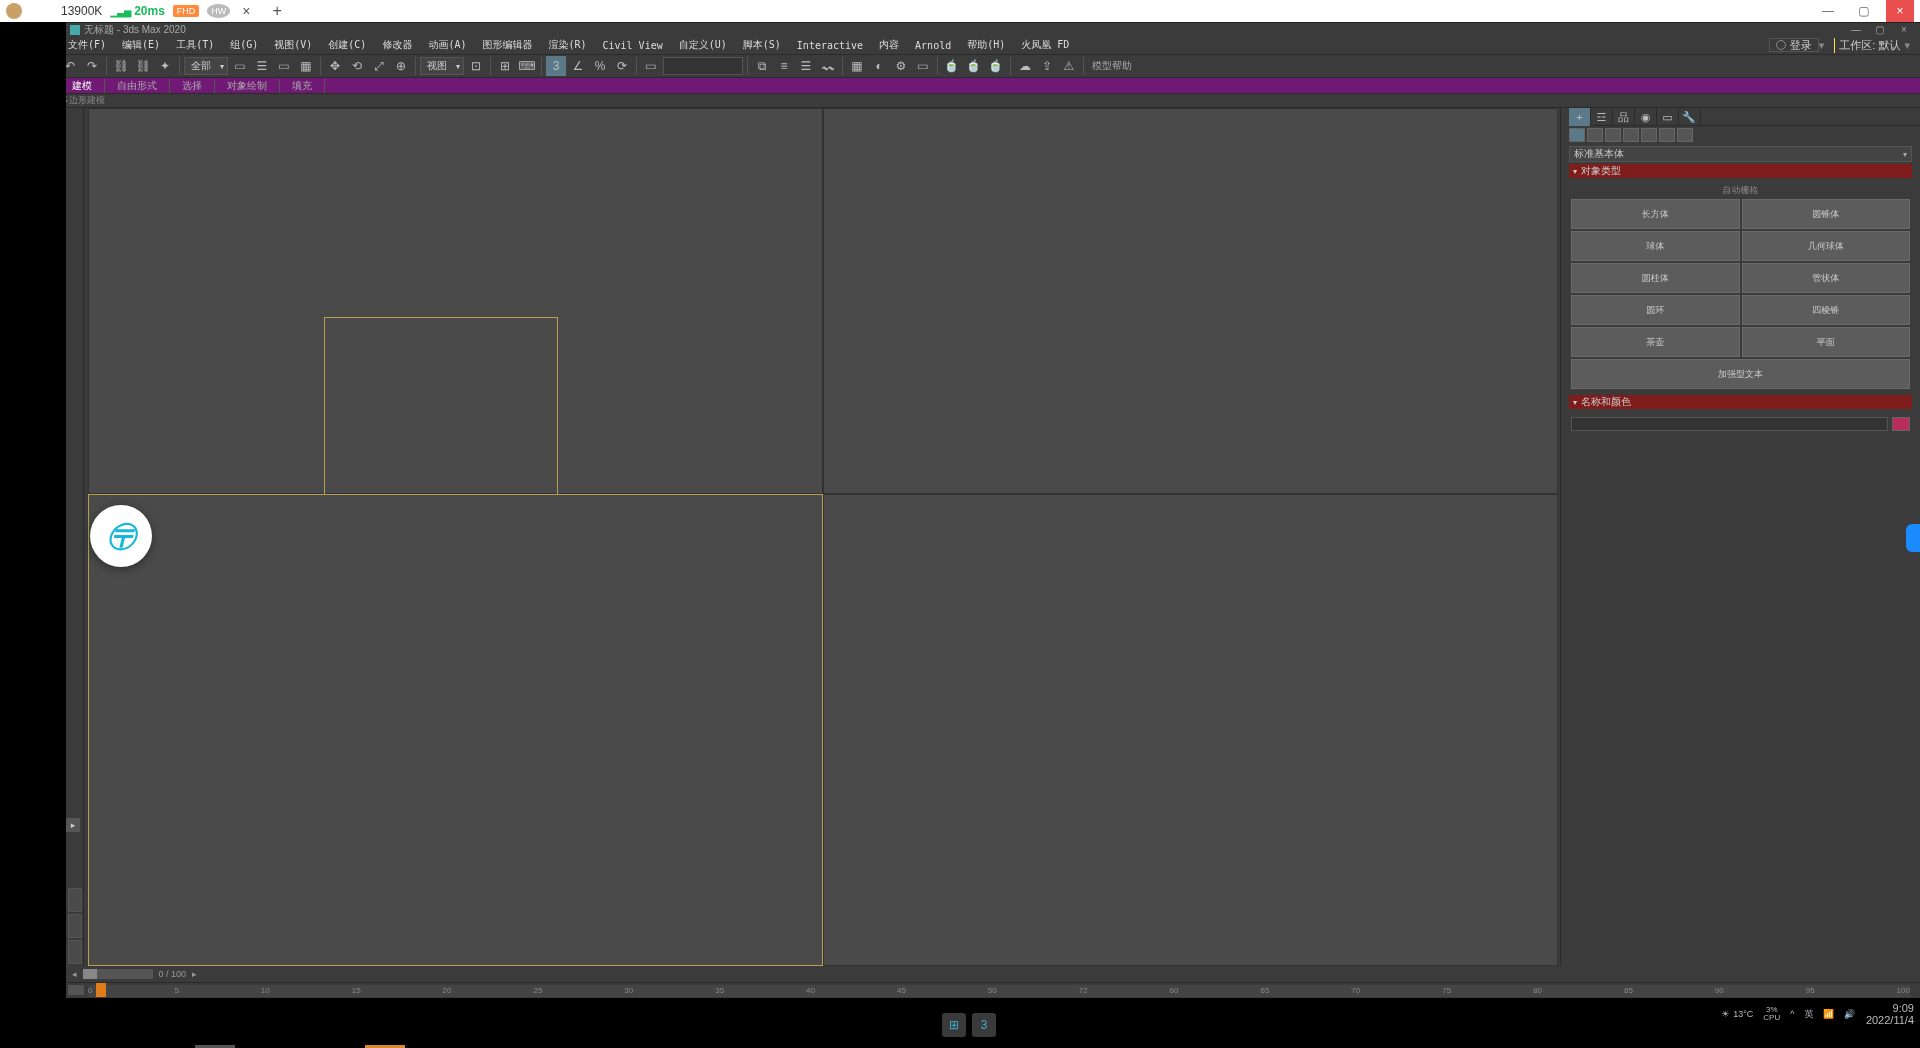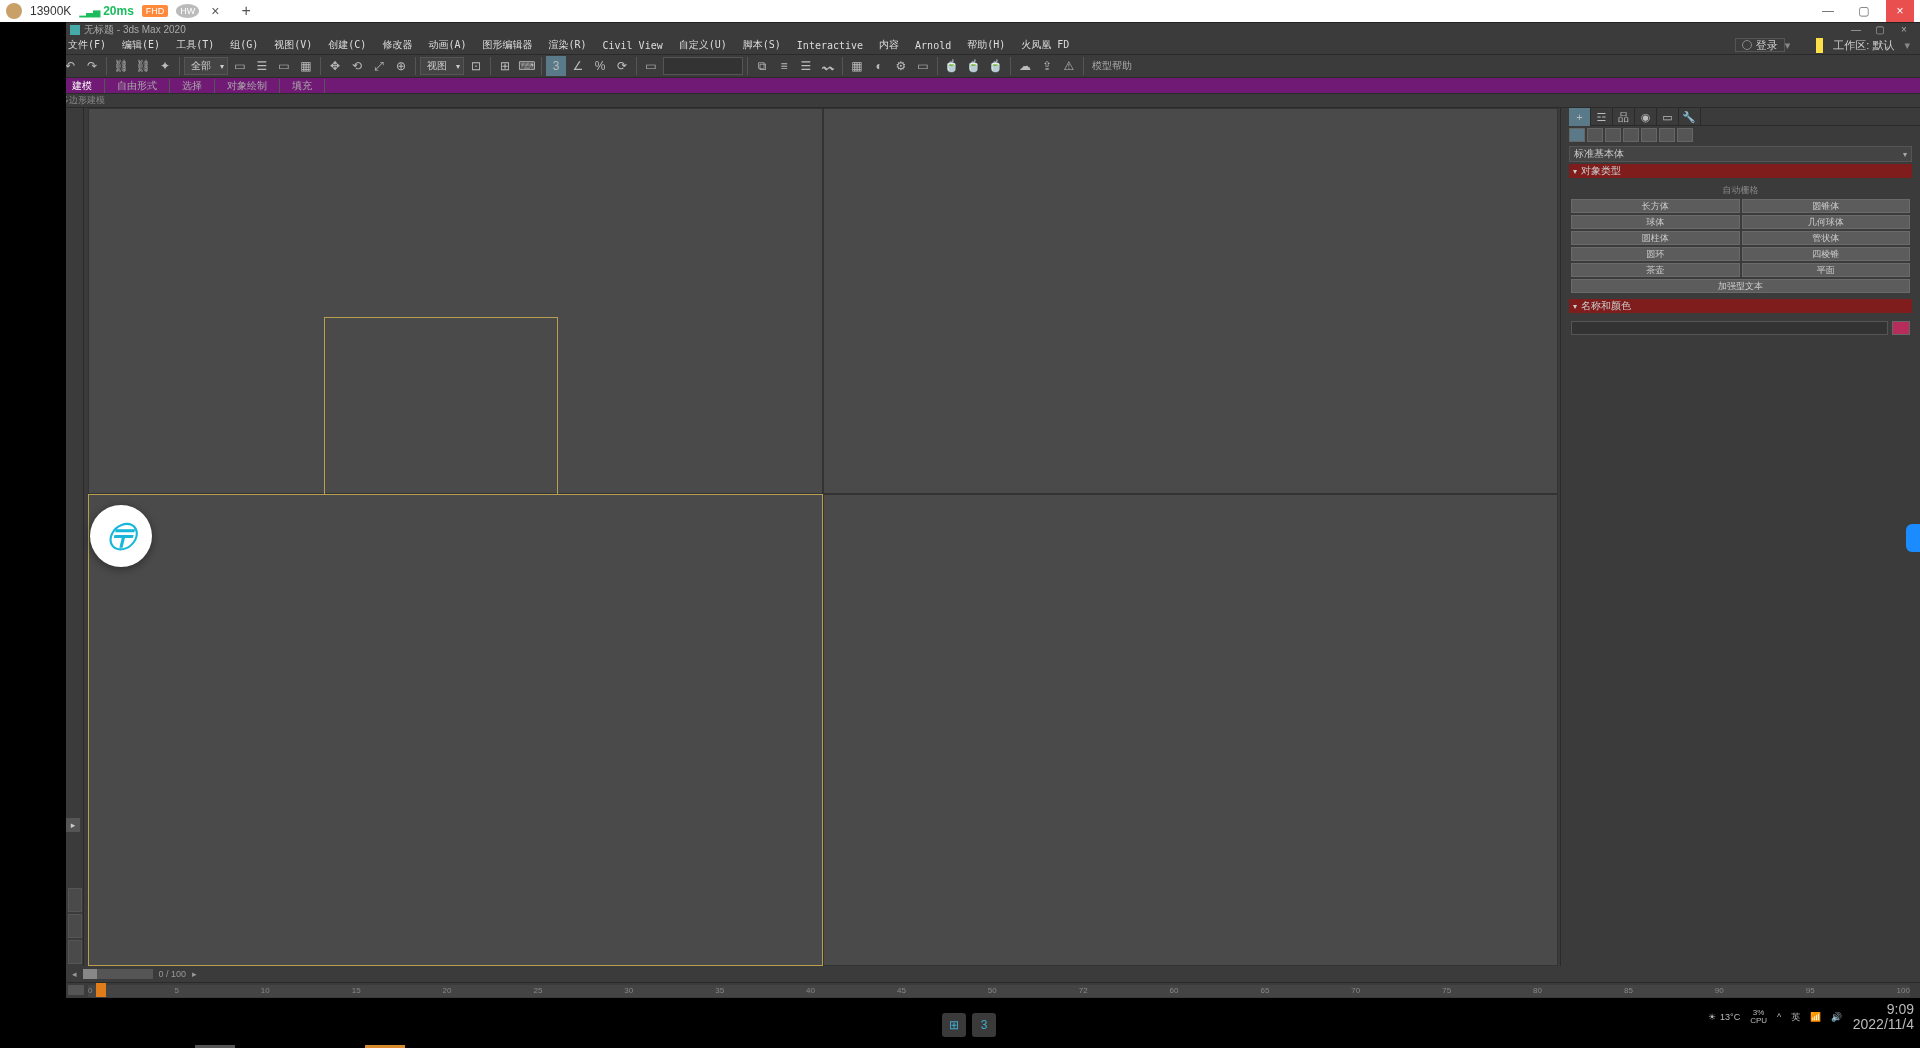--- a/index.html
+++ b/index.html
@@ -1,21 +1,21 @@
 <!DOCTYPE html>
 <html><head>
 <meta charset="utf-8">
 <style>
 * { margin: 0; padding: 0; box-sizing: border-box; font-family: "Microsoft YaHei", Arial, sans-serif; }
 body { background: #000; width: 1920px; height: 1048px; overflow: hidden; font-size: 11px; color: #ccc; }
 
 
 .browser-top { height: 22px; background: #fff; display: flex; align-items: center; padding: 0 6px; gap: 8px; }
 .browser-top .avatar { width: 16px; height: 16px; background: #c8a068; border-radius: 50%; }
-.browser-top .tab-label { font-size: 12px; color: #333; }
+.browser-top .tab-label { font-size: 12px; color: #333; margin-left: 31px; }
 .browser-top .ping { display: flex; align-items: flex-start; gap: 3px; color: #1abc5c; font-size: 12px; font-weight: bold; }
 .browser-top .ping .bars::before { content: "▁▃▅"; color: #1abc5c; font-size: 9px; }
 .browser-top .badge { background: #ff8a3c; color: #fff; padding: 1px 4px; font-size: 9px; border-radius: 2px; }
 .browser-top .grey-badge { background: #bbb; color: #fff; padding: 2px 4px; font-size: 9px; border-radius: 50%; }
 .browser-top .close-x { color: #555; font-size: 14px; margin-left: 4px; cursor: pointer; }
 .browser-top .plus { color: #555; font-size: 16px; margin-left: 14px; cursor: pointer; }
 .browser-top .spacer { flex: 1; }
 .browser-top .winbtn { width: 28px; height: 22px; display: flex; align-items: center; justify-content: center; cursor: pointer; color: #666; font-size: 12px; }
 .browser-top .winbtn.close { background: #e94f4f; color: #fff; }
 
@@ -25,21 +25,21 @@
 .app-winbar .spacer { flex: 1; }
 .app-winbar .ctrl { width: 24px; text-align: center; cursor: pointer; }
 
 
 .menubar { height: 18px; background: #3b3b3b; display: flex; align-items: center; padding-left: 60px; gap: 0; }
 .menubar .menu-item { padding: 0 8px; font-size: 10px; color: #ddd; cursor: pointer; font-family: "SimSun", monospace; }
 .menubar .spacer { flex: 1; }
 .menubar .login-box { display: flex; align-items: center; gap: 4px; padding: 0 6px; border: 1px solid #555; height: 14px; }
 .menubar .login-box .person-icon { width: 10px; height: 10px; border: 1px solid #888; border-radius: 50%; }
 .menubar .arrow { color: #888; margin-right: 10px; }
-.menubar .workspace { padding: 0 10px; border-left: 7px solid #fde047; margin-left: 16px; }
+.menubar .workspace { padding: 0 4px; border-left: 1px solid #fde047; }
 
 
 .toolbar { height: 24px; background: #3b3b3b; display: flex; align-items: center; padding-left: 60px; gap: 2px; border-top: 1px solid #2a2a2a; border-bottom: 1px solid #2a2a2a; }
 .toolbar .tbtn { width: 20px; height: 20px; display: flex; align-items: center; justify-content: center; color: #bbb; cursor: pointer; font-size: 12px; }
 .toolbar .tbtn.active { background: #5a7a8a; }
 .toolbar .sep { width: 1px; height: 18px; background: #555; margin: 0 2px; }
 .toolbar .dropdown { height: 18px; background: #444; border: 1px solid #555; padding: 0 16px 0 6px; font-size: 10px; color: #ccc; display: flex; align-items: center; position: relative; }
 .toolbar .dropdown::after { content: "▾"; position: absolute; right: 3px; font-size: 8px; }
 .toolbar .txt { font-size: 10px; color: #aaa; padding: 0 4px; }
 .toolbar .spacer { flex: 1; }
@@ -80,21 +80,21 @@
 .cmdpanel .icon-row .ibtn { width: 16px; height: 14px; background: #555; border: 1px solid #666; cursor: pointer; }
 .cmdpanel .icon-row .ibtn.first { background: #5a7a8a; }
 .cmdpanel .dropdown2 { margin: 2px 8px; height: 16px; background: #444; border: 1px solid #555; font-size: 10px; padding: 0 4px; display: flex; align-items: center; position: relative; }
 .cmdpanel .dropdown2::after { content: "▾"; position: absolute; right: 4px; font-size: 8px; color: #aaa; }
 .cmdpanel .rollout { margin: 2px 8px; }
 .cmdpanel .rollout-head { height: 14px; background: #7f1d1d; font-size: 10px; padding: 0 4px; display: flex; align-items: center; gap: 4px; cursor: pointer; }
 .cmdpanel .rollout-head::before { content: "▾"; font-size: 8px; }
 .cmdpanel .rollout-body { padding: 4px 2px; }
 .cmdpanel .type-label { text-align: center; font-size: 9px; color: #888; margin: 2px 0; }
 .cmdpanel .btn-grid { display: grid; grid-template-columns: 1fr 1fr; gap: 2px; }
-.cmdpanel .btn-grid .gbtn { height: 14px; background: #5c5c5c; border: 1px solid #6a6a6a; font-size: 9px; display: flex; align-items: center; justify-content: center; cursor: pointer; }
+.cmdpanel .btn-grid .gbtn { height: 30px; background: #5c5c5c; border: 1px solid #6a6a6a; font-size: 9px; display: flex; align-items: center; justify-content: center; cursor: pointer; }
 .cmdpanel .color-row { display: flex; align-items: center; gap: 4px; margin-top: 4px; }
 .cmdpanel .color-row input { flex: 1; height: 14px; background: #333; border: 1px solid #555; color: #ccc; font-size: 9px; padding: 0 3px; }
 .cmdpanel .color-swatch { width: 18px; height: 14px; background: #b82c5c; border: 1px solid #666; cursor: pointer; }
 
 
 .timeline-bar { position: absolute; left: 66px; right: 0; bottom: 66px; height: 16px; background: #3b3b3b; display: flex; align-items: center; font-size: 9px; color: #999; padding: 0 6px; gap: 6px; }
 .timeline-bar .scrub { flex: 0 0 70px; height: 10px; background: #555; position: relative; }
 .timeline-bar .scrub .thumb { position: absolute; left: 0; width: 14px; height: 10px; background: #888; }
 .timeline-bar .range { flex: 1; }
 
@@ -447,18 +447,18 @@
     <div class="weather">
       <span>☀</span>
       <span>13°C</span>
     </div>
     <span style="white-space:pre;text-align:center;font-size:8px;line-height:1">3%
 CPU</span>
     <span>^</span>
     <span>英</span>
     <span>📶</span>
     <span>🔊</span>
-    <div style="text-align:right;font-size:14px;line-height:1.1">
+    <div style="text-align:right;font-size:11px;line-height:1.1">
       <div>9:09</div>
       <div>2022/11/4</div>
     </div>
   </div>
 </div>
 
 </body></html>

